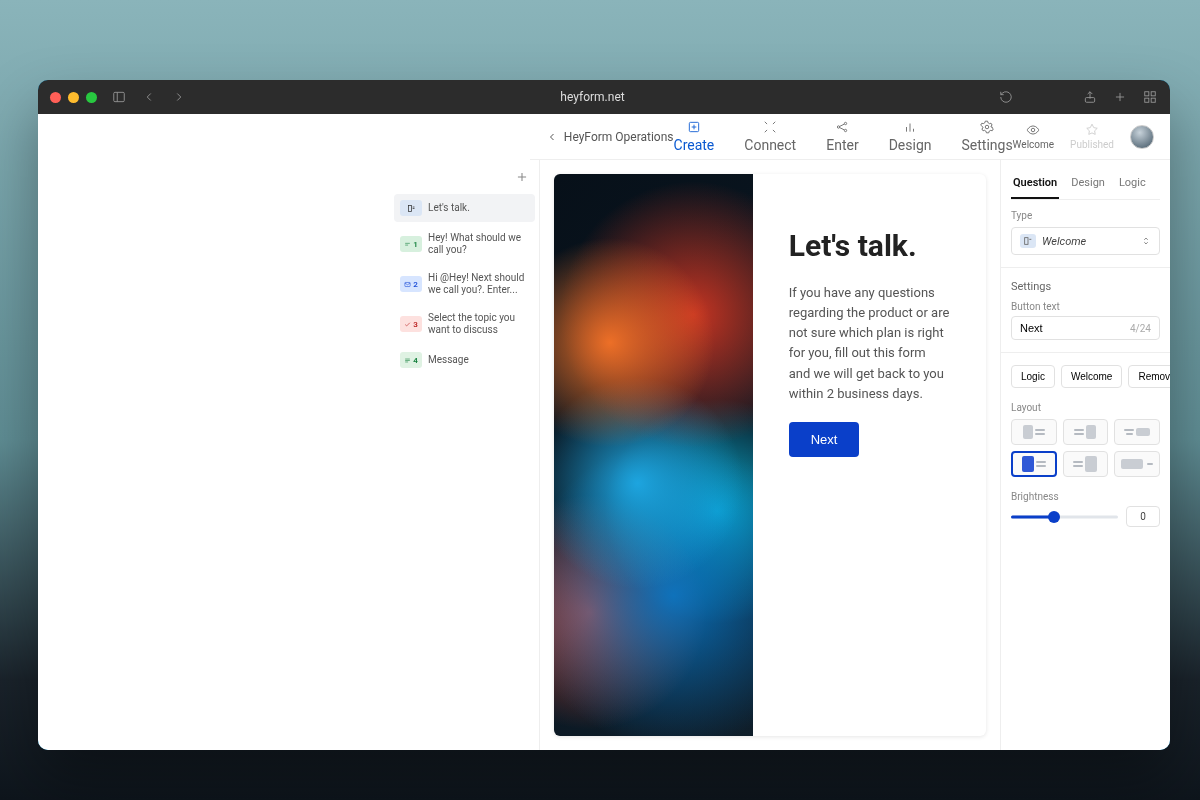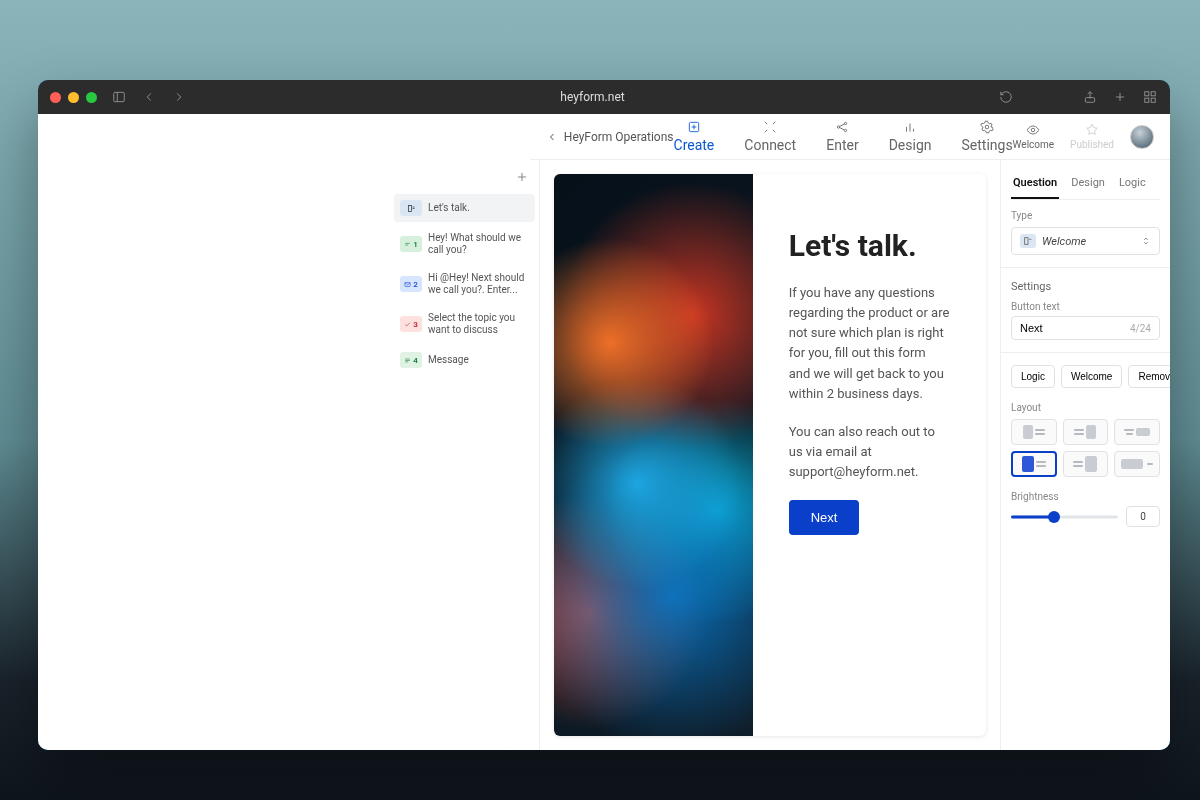--- a/index.html
+++ b/index.html
@@ -404,21 +404,20 @@
           <span class="q-label">Message</span>
         </div>
       </div>
 
       <div class="center">
         <div class="canvas">
           <div class="hero"></div>
           <div class="content">
             <h1>Let's talk.</h1>
             <p>If you have any questions regarding the product or are not sure which plan is right for you, fill out this form and we will get back to you within 2 business days.</p>
-            <p>You can also reach out to us via email at support@heyform.net.</p>
             <button class="next-btn">Next</button>
           </div>
         </div>
       </div>
 
       <div class="right">
         <div class="rp-tabs">
           <div class="rp-tab active">Question</div>
           <div class="rp-tab">Design</div>
           <div class="rp-tab">Logic</div>

